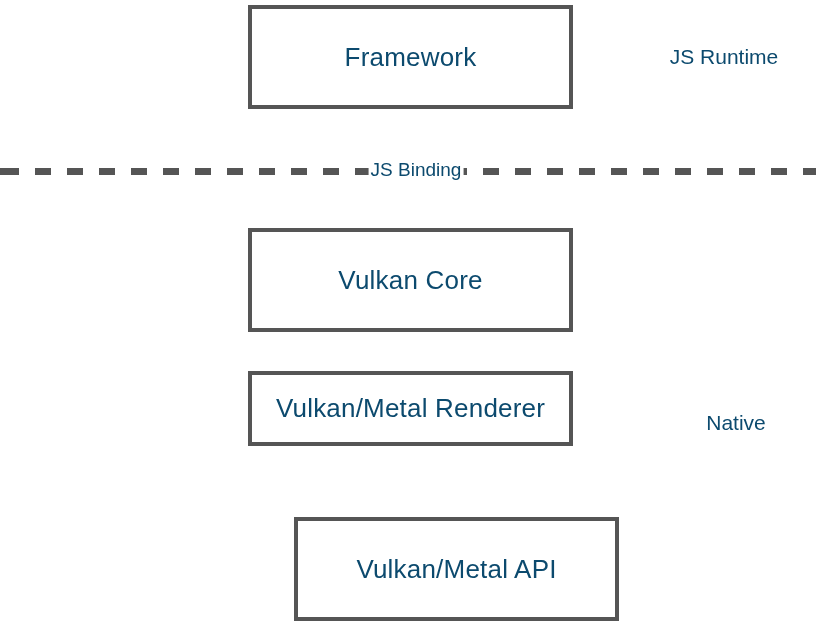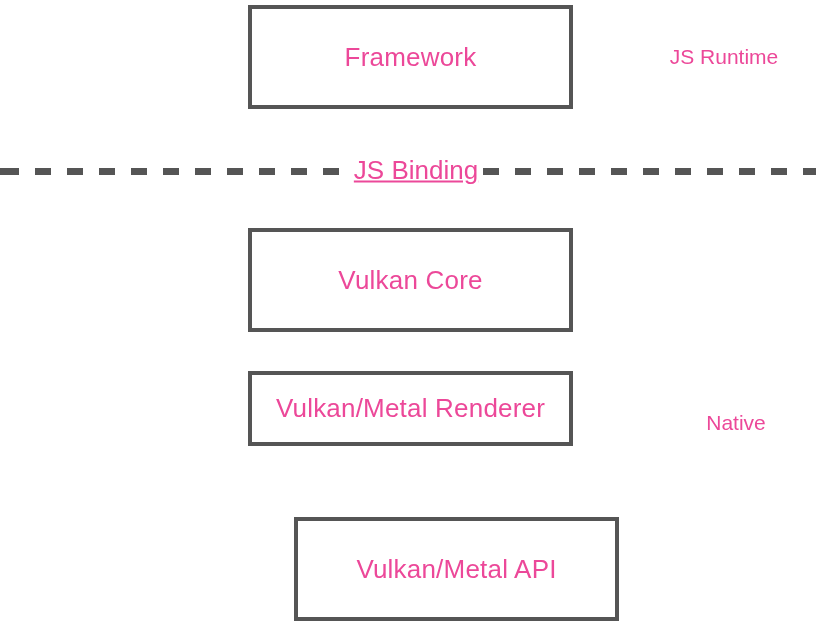--- a/index.html
+++ b/index.html
@@ -6,21 +6,21 @@
     margin: 0;
     padding: 0;
     background: #ffffff;
   }
   .diagram {
     position: relative;
     width: 816px;
     height: 629px;
     background: #ffffff;
     font-family: "Liberation Sans", sans-serif;
-    color: #ec4899;
+    color: #0c4a6e;
     overflow: hidden;
   }
   .layer-box {
     position: absolute;
     left: 248px;
     width: 325px;
     height: 104px;
     box-sizing: border-box;
     border: 4px solid #555555;
     background: #ffffff;
@@ -58,26 +58,25 @@
       transparent 16px, transparent 32px
     );
     background-position: 3px 0;
     z-index: 1;
   }
   .divider-label {
     position: absolute;
     left: 416px;
     top: 170px;
     transform: translate(-50%, -50%);
-    font-size: 26px;
+    font-size: 19px;
     white-space: nowrap;
     background: #ffffff;
     padding: 0 2px;
     z-index: 3;
-    text-decoration: underline;
   }
 </style>
 </head>
 <body>
 
 <div class="diagram">
 
   <div class="layer-box box-framework">
     <span>Framework</span>
   </div>

